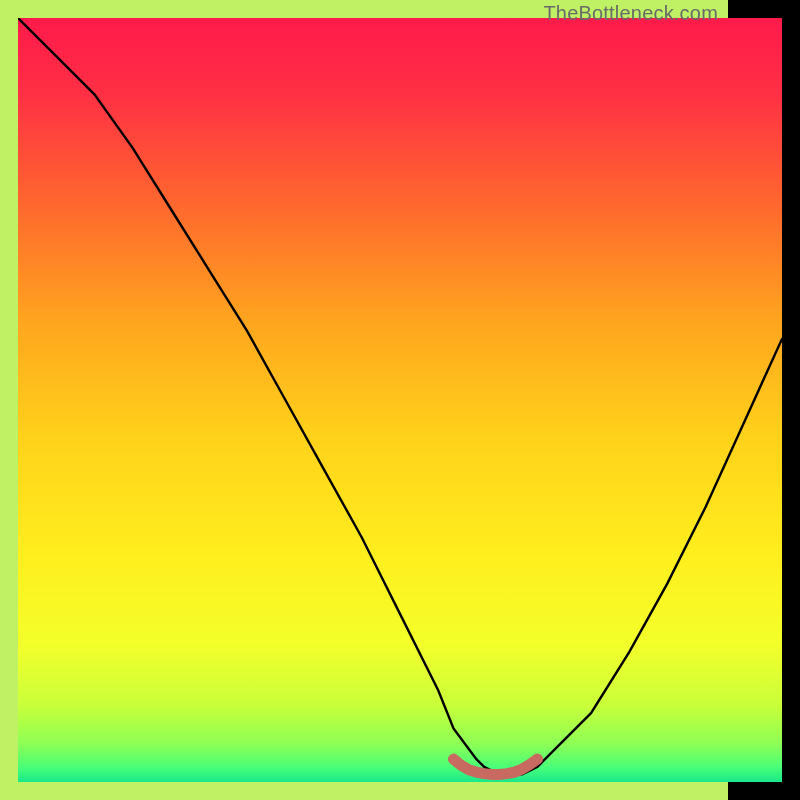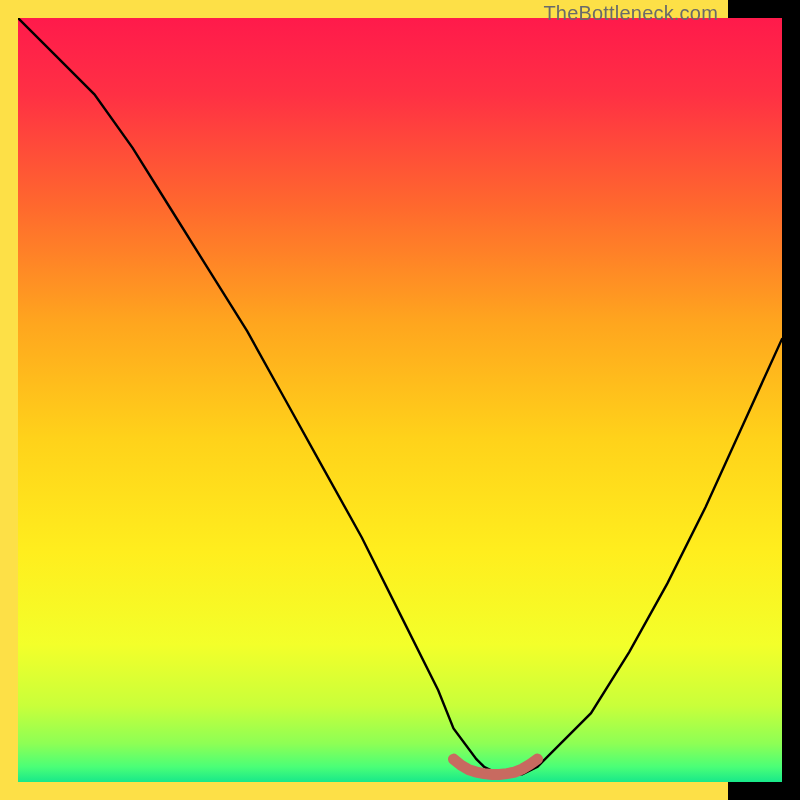--- a/index.html
+++ b/index.html
@@ -8,21 +8,21 @@
     width: 800px;
     height: 800px;
     background: #000;
     overflow: hidden;
     font-family: Arial, Helvetica, sans-serif;
   }
   .frame {
     position: absolute;
     width: 728px;
     height: 800px;
-    background: #fde047;
+    background: #bef264;
   }
   .plot-area {
     position: absolute;
     left: 18px;
     top: 18px;
     width: 764px;
     height: 764px;
     overflow: hidden;
   }
   .gradient-bg {

